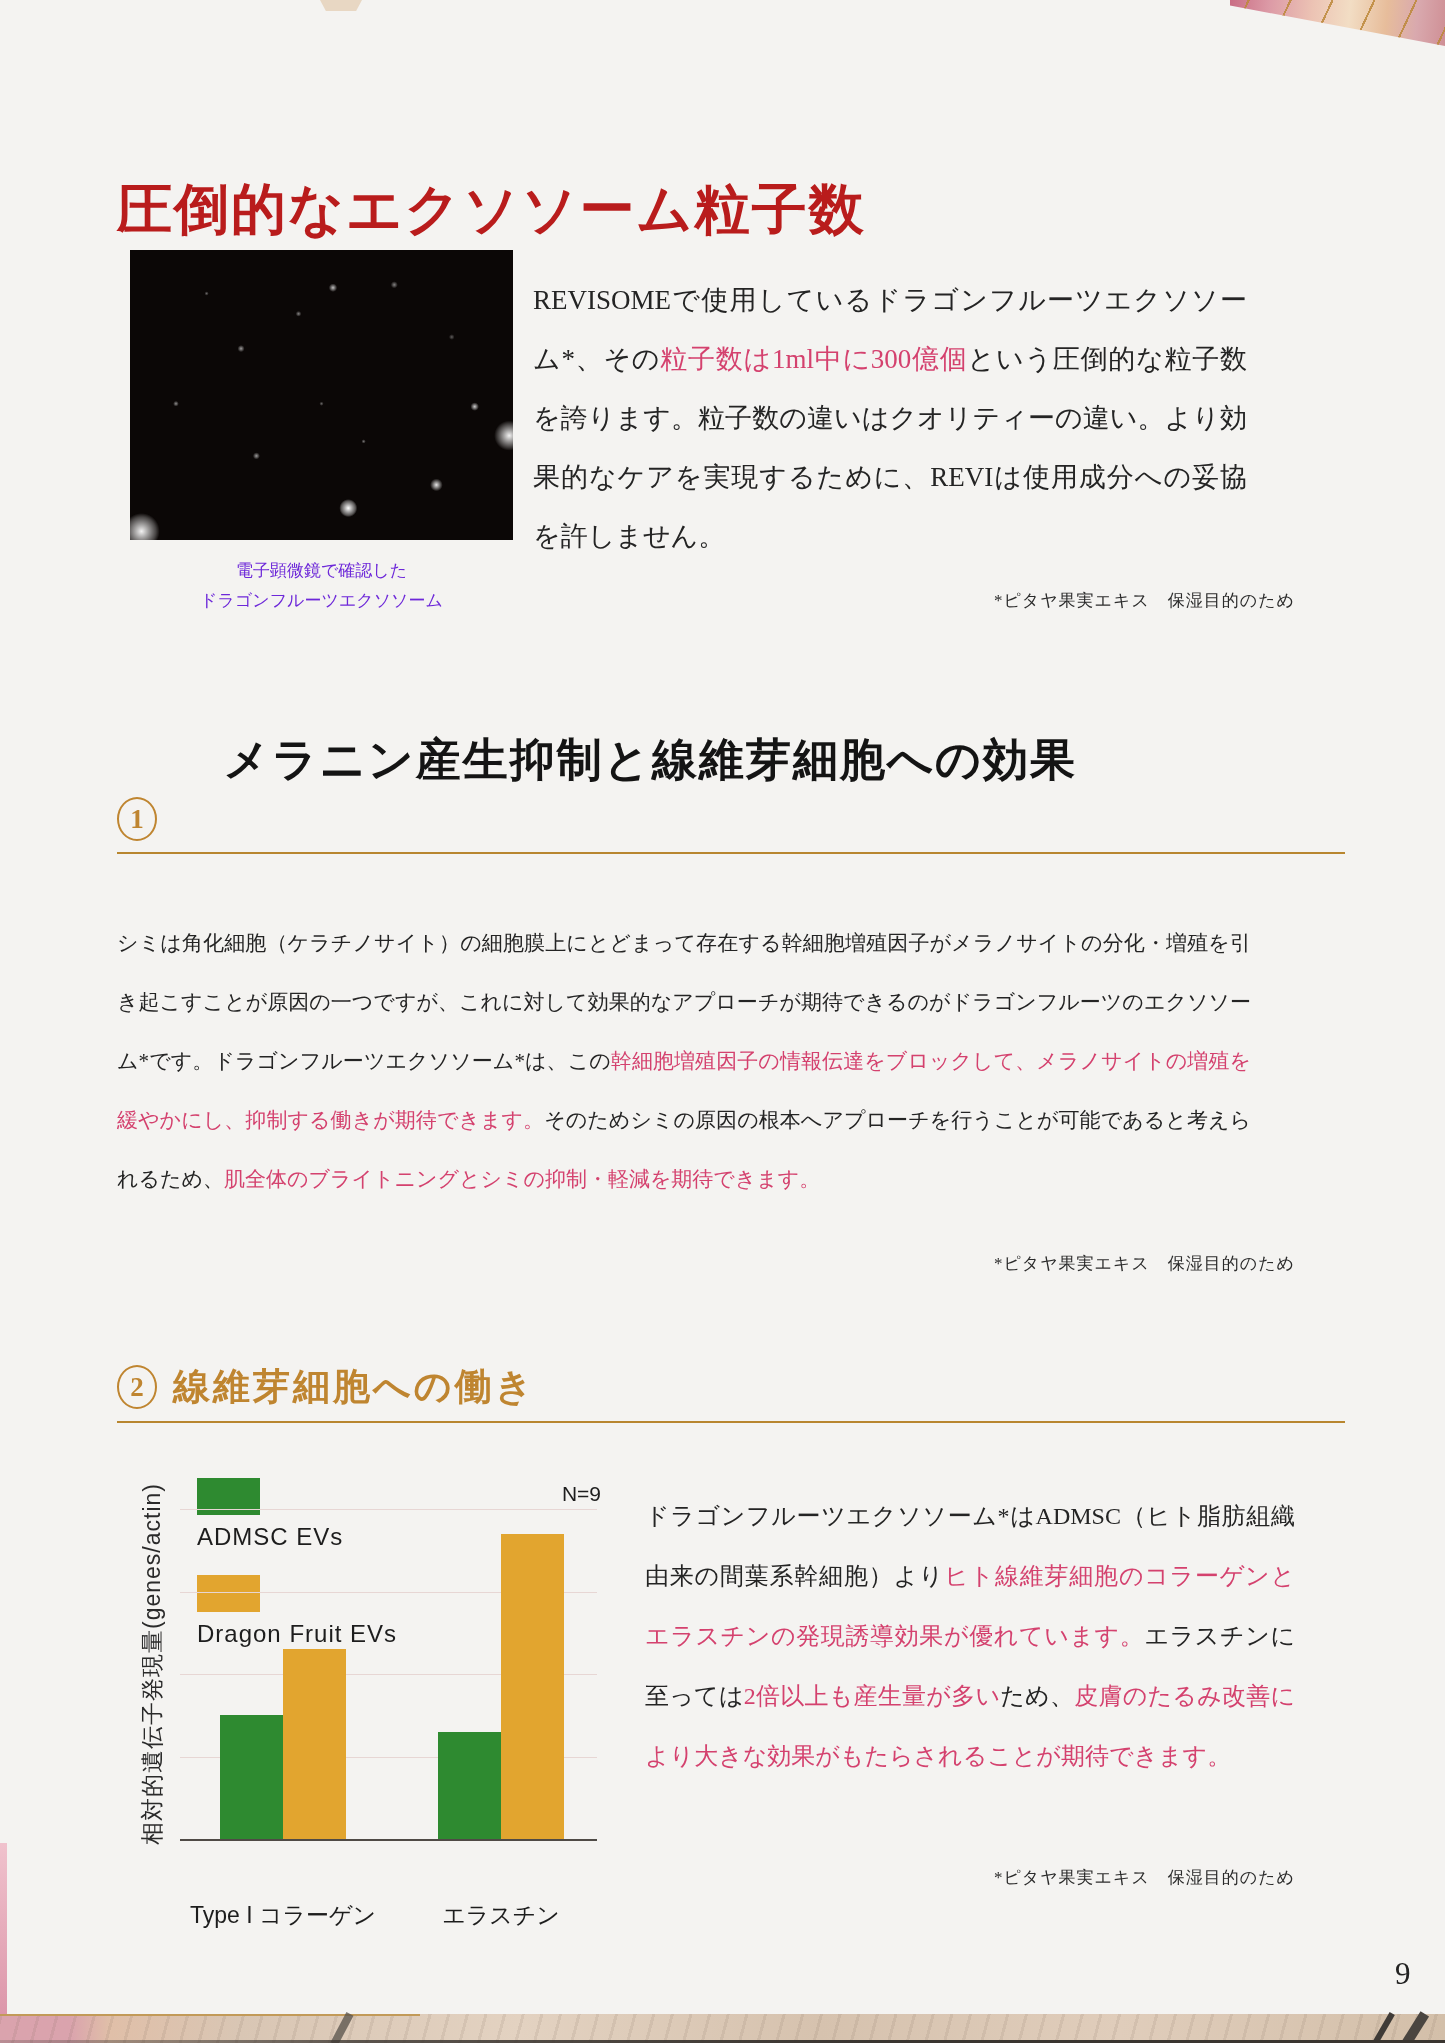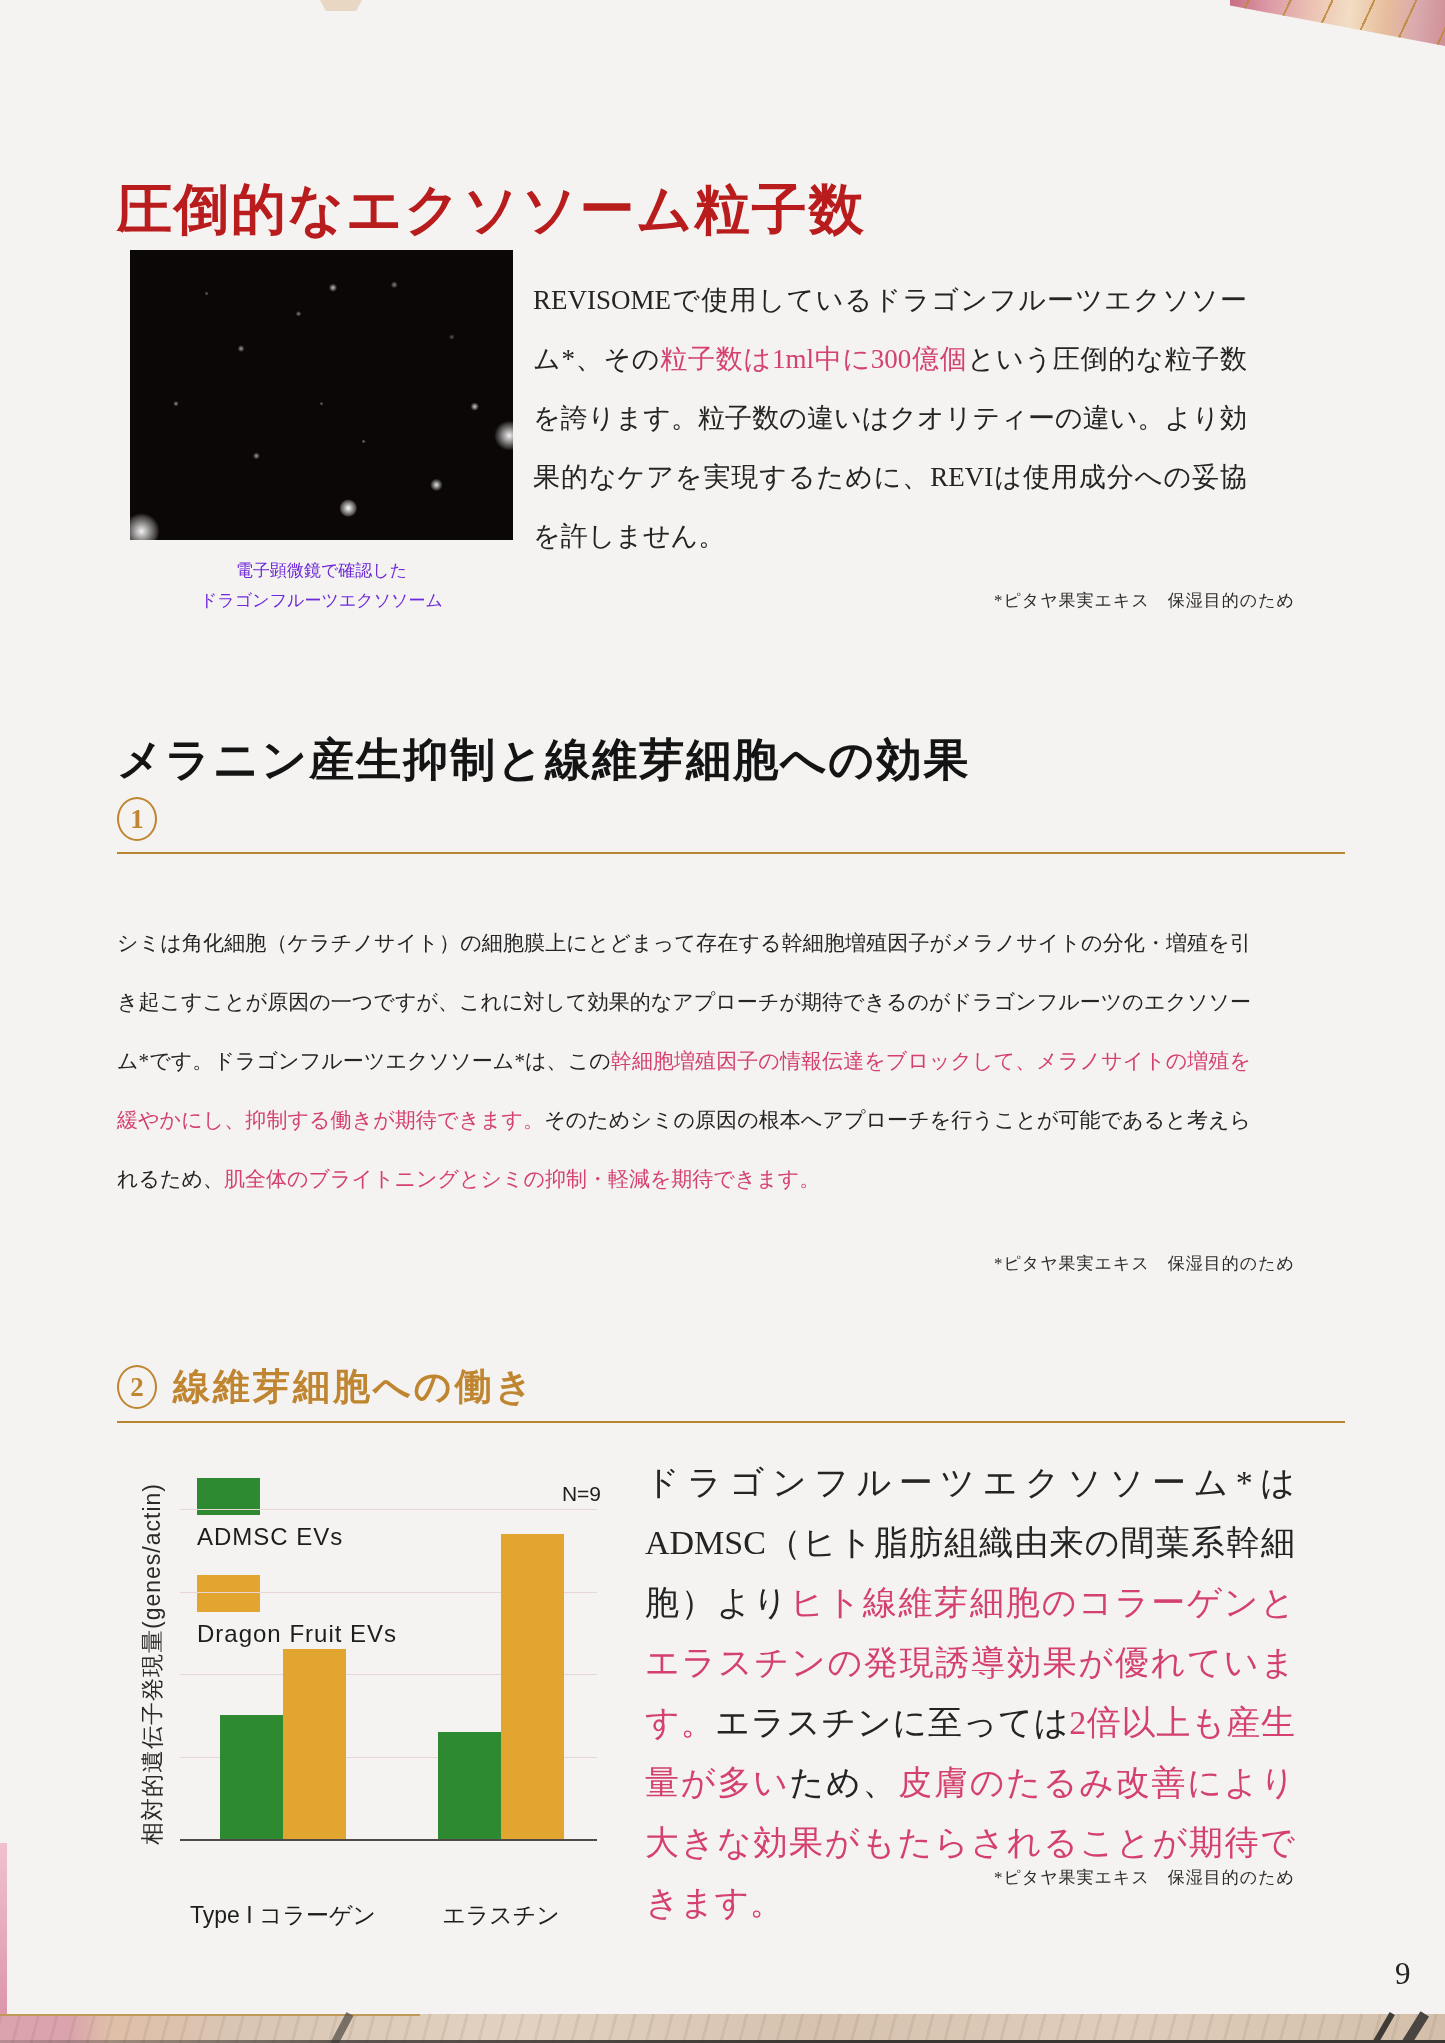--- a/index.html
+++ b/index.html
@@ -38,21 +38,21 @@
   .s1 { left:338px; top:-2px; width:8px;  height:34px; transform:rotate(28deg); opacity:.75; }
   .s2 { left:1380px; top:-3px; width:6px; height:37px; transform:rotate(30deg); background:#3f3b37; }
   .s3 { left:1410px; top:-3px; width:10px; height:37px; transform:rotate(32deg); background:#4a4540; }
 
   
   .title {
     position:absolute; left:117px; top:133px; width:960px; text-align:left;
     font-size:55px; font-weight:600; letter-spacing:2px; color:#b91c1c; line-height:80px;
   }
   .section-title {
-    position:absolute; left:117px; top:693px; width:960px; text-align:left;
+    position:absolute; left:117px; top:693px; width:960px; text-align:right;
     font-size:45px; font-weight:600; letter-spacing:2px; color:#141414;
   }
   .gold-head {
     position:absolute; left:117px; display:flex; align-items:center; gap:16px;
     color:#bf8530; font-size:37px; font-weight:600; letter-spacing:3px; white-space:nowrap;
   }
   .circ {
     display:inline-flex; width:40px; height:44px; box-sizing:border-box;
     border:2px solid #bf8530; border-radius:50%;
     align-items:center; justify-content:center; font-size:27px; letter-spacing:0;
@@ -63,22 +63,22 @@
 
   .intro-para {
     position:absolute; left:533px; top:244px; width:714px;
     font-size:27px; line-height:59px; text-align:justify; color:#242424;
   }
   .body-para {
     position:absolute; left:117px; top:893px; width:1134px;
     font-size:21px; line-height:59px; text-align:justify; color:#242424;
   }
   .chart-para {
-    position:absolute; left:645px; top:1419px; width:650px;
-    font-size:34px; line-height:60px; text-align:justify; color:#242424;
+    position:absolute; left:645px; top:1462px; width:650px;
+    font-size:24px; line-height:60px; text-align:justify; color:#242424;
   }
   .seg-pink { color:#d4416e; }
   .seg-black { color:inherit; }
 
   .footnote {
     position:absolute; left:117px; width:1178px; text-align:right;
     font-size:17px; letter-spacing:1px; color:#2b2b2b;
   }
   #fn1 { top:589px; } #fn2 { top:1252px; } #fn3 { top:1866px; }
 

